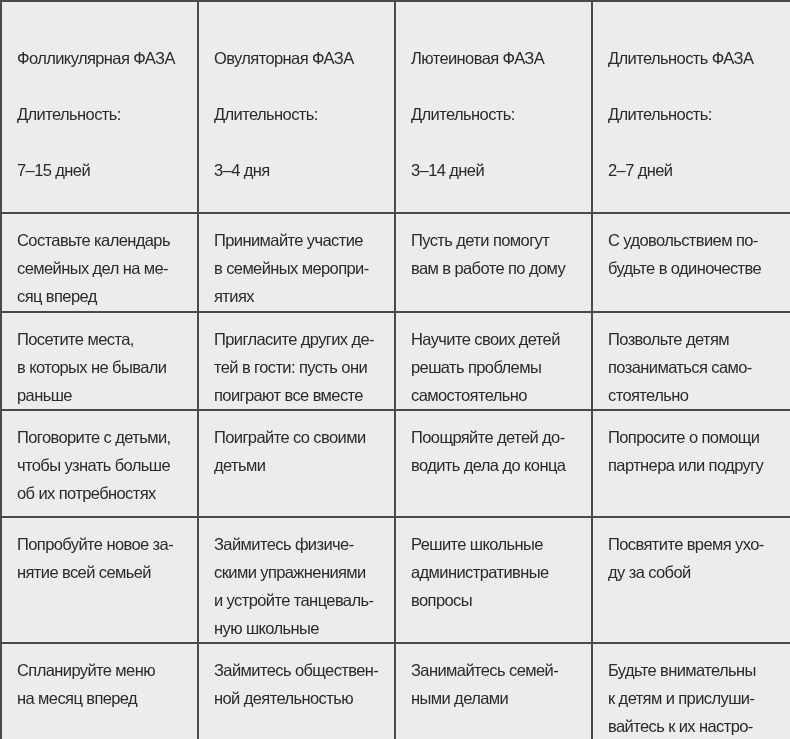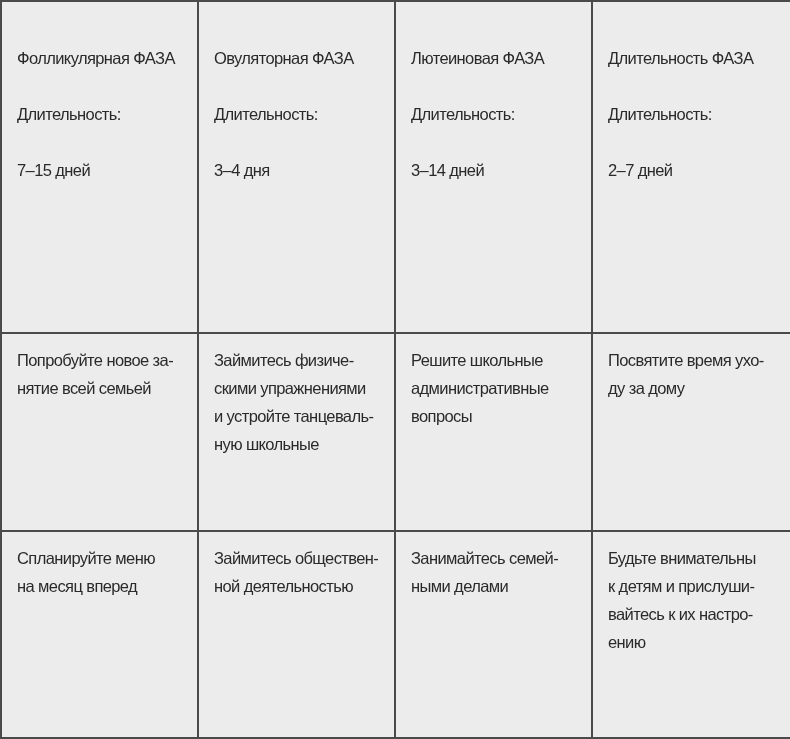--- a/index.html
+++ b/index.html
@@ -78,35 +78,72 @@
         <span class="line">Длительность:</span>
         <span class="line">3–14 дней</span>
       </td>
       <td>
         <span class="line">Длительность ФАЗА</span>
         <span class="line">Длительность:</span>
         <span class="line">2–7 дней</span>
       </td>
     </tr>
 
+    <tr class="row-h1">
+      <td>Составьте календарь
+семейных дел на ме-
+сяц вперед</td>
+      <td>Принимайте участие
+в семейных меропри-
+ятиях</td>
+      <td>Пусть дети помогут
+вам в работе по дому</td>
+      <td>С удовольствием по-
+будьте в одиночестве</td>
+    </tr>
 
+    <tr class="row-h2">
+      <td>Посетите места,
+в которых не бывали
+раньше</td>
+      <td>Пригласите других де-
+тей в гости: пусть они
+поиграют все вместе</td>
+      <td>Научите своих детей
+решать проблемы
+самостоятельно</td>
+      <td>Позвольте детям
+позаниматься само-
+стоятельно</td>
+    </tr>
 
+    <tr class="row-h3">
+      <td>Поговорите с детьми,
+чтобы узнать больше
+об их потребностях</td>
+      <td>Поиграйте со своими
+детьми</td>
+      <td>Поощряйте детей до-
+водить дела до конца</td>
+      <td>Попросите о помощи
+партнера или подругу</td>
+    </tr>
 
     <tr class="row-h4">
       <td>Попробуйте новое за-
 нятие всей семьей</td>
       <td>Займитесь физиче-
 скими упражнениями
 и устройте танцеваль-
 ную школьные</td>
       <td>Решите школьные
 административные
 вопросы</td>
       <td>Посвятите время ухо-
-ду за дому</td>
+ду за собой</td>
     </tr>
 
     <tr class="row-h5">
       <td>Спланируйте меню
 на месяц вперед</td>
       <td>Займитесь обществен-
 ной деятельностью</td>
       <td>Занимайтесь семей-
 ными делами</td>
       <td>Будьте внимательны

